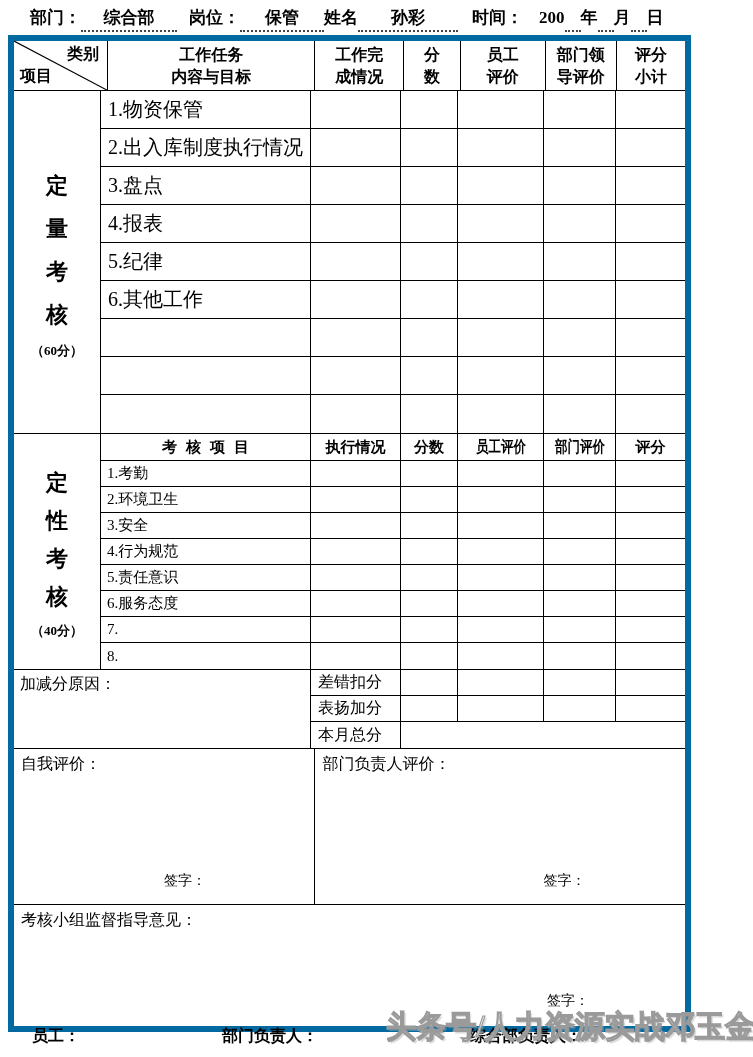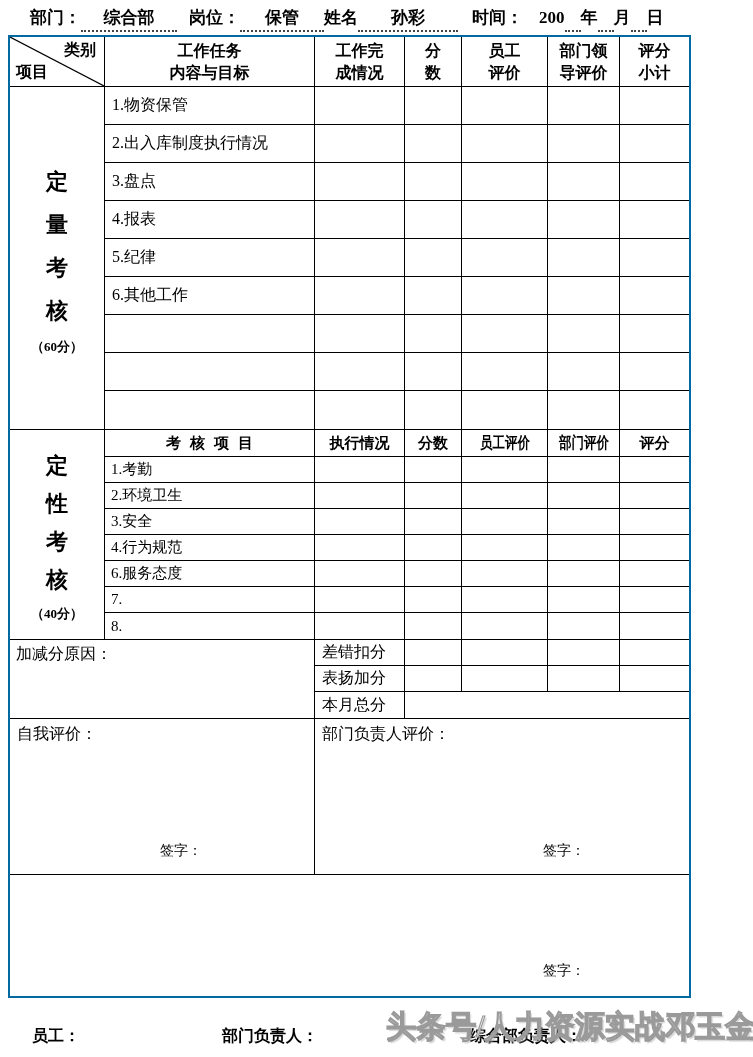--- a/index.html
+++ b/index.html
@@ -23,21 +23,21 @@
   .blank.dept { width: 96px; }
   .blank.post { width: 84px; }
   .blank.name { width: 100px; }
   .dotseg { display: inline-block; width: 16px; border-bottom: 2px dotted #444; }
   .ml12 { margin-left: 12px; } .ml26 { } .ml14 { margin-left: 14px; }
   .ml6 { margin-left: 16px; }
 
   
   .tbl {
     position: absolute; left: 8px; top: 35px; width: 683px;
-    border: 2px solid #0369a1; background: #fff;
+    border: 6px solid #0369a1; background: #fff;
   }
   .row { display: flex; border-bottom: 1px solid #000; }
   .c { border-right: 1px solid #000; display: flex; align-items: center; overflow: hidden; }
   .row .c:last-child, .sect > .c:last-child { border-right: none; }
   .w1{width:95px} .w2{width:210px} .w3{width:90px} .w4{width:57px}
   .w5{width:86px} .w6{width:72px} .w7{width:69px}
   .wL{width:305px} .wR{width:374px} .wM{width:284px}
 
   .hrow { height: 50px; }
   .hcell { flex-direction: column; justify-content: center; text-align:center;
@@ -54,21 +54,21 @@
   .rows .row:last-child { border-bottom: none; }
   .r38 { height: 38px; } .r27 { height: 27px; } .r26 { height: 26px; justify-content: space-between; }
 
   .catcell { flex-direction: column; justify-content: center; text-align: center; }
   .vtext { width: 26px; font-size: 22px; font-weight: bold; word-break: break-all;
            text-align: center; }
   .lh1 { line-height: 43px; }
   .lh2 { line-height: 38px; }
   .pts { font-size: 13px; font-weight: bold; margin-top: 6px; white-space: nowrap; }
 
-  .lbl { font-size: 16px; padding-left: 7px; }
+  .lbl { font-size: 20px; padding-left: 7px; }
   .lbl2 { font-size: 15px; padding-left: 6px; }
 
   .s2head { font-weight: bold; font-size: 15px; }
   .s2head .c { justify-content: center; }
   .itemhead { letter-spacing: 9px; padding-left: 9px; }
   .squeeze { display: inline-block; transform: scaleX(0.78); transform-origin: center; font-size: 16px; }
 
   .reason { align-items: flex-start; padding: 4px 6px; font-size: 16px; }
   .alabel { font-size: 16px; padding-left: 7px; }
 
@@ -265,20 +265,28 @@
         </div>
       <div class="row r26">
           <div class="c w2 lbl2">4.行为规范</div>
           <div class="c w3"></div>
           <div class="c w4"></div>
           <div class="c w5"></div>
           <div class="c w6"></div>
           <div class="c w7"></div>
         </div>
       <div class="row r26">
+          <div class="c w2 lbl2">5.责任意识</div>
+          <div class="c w3"></div>
+          <div class="c w4"></div>
+          <div class="c w5"></div>
+          <div class="c w6"></div>
+          <div class="c w7"></div>
+        </div>
+      <div class="row r26">
           <div class="c w2 lbl2">6.服务态度</div>
           <div class="c w3"></div>
           <div class="c w4"></div>
           <div class="c w5"></div>
           <div class="c w6"></div>
           <div class="c w7"></div>
         </div>
       <div class="row r26">
           <div class="c w2 lbl2">7.</div>
           <div class="c w3"></div>
@@ -328,20 +336,21 @@
       <span class="signl" style="left:150px; bottom:14px;">签字：</span>
     </div>
     <div class="c wR bigbox">
       <span class="boxlabel">部门负责人评价：</span>
       <span class="signl" style="left:228px; bottom:14px;">签字：</span>
     </div>
   </div>
 
   <div class="sect suprow">
     <div class="c bigbox" style="width:679px">
+      <span class="boxlabel">考核小组监督指导意见：</span>
       <span class="signl" style="left:533px; bottom:16px;">签字：</span>
     </div>
   </div>
 
 </div>
 
 <div class="footline">
   <span class="f-emp">员工：</span>
   <span class="f-dept">部门负责人：</span>
   <span class="f-gen">综合部负责人：</span>

